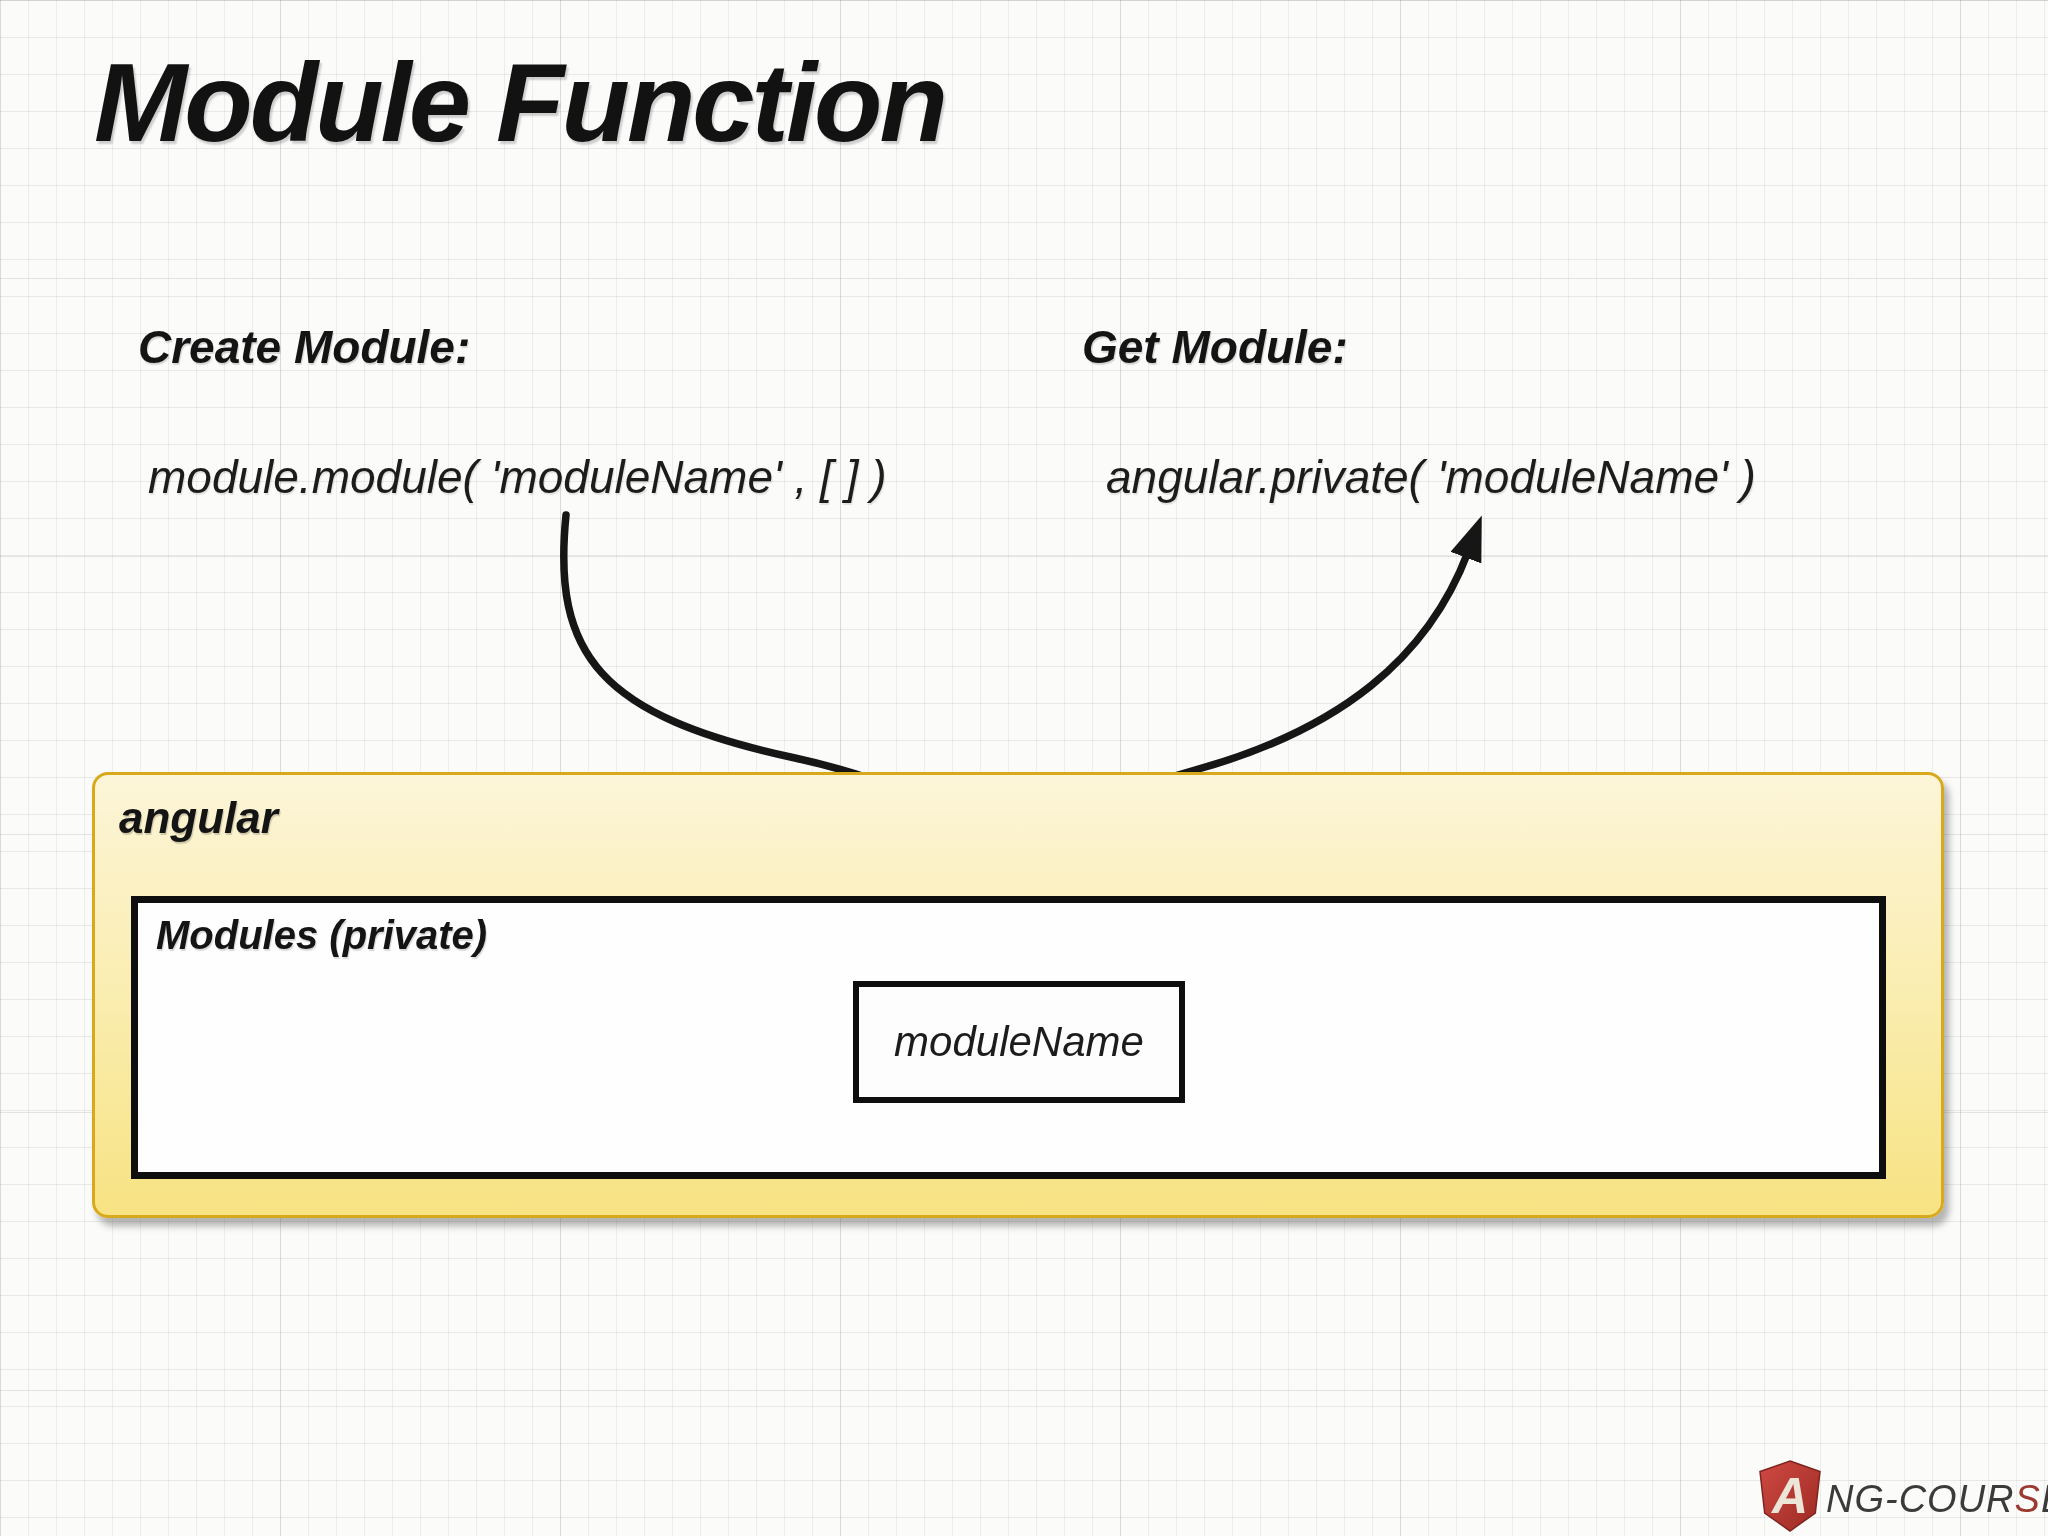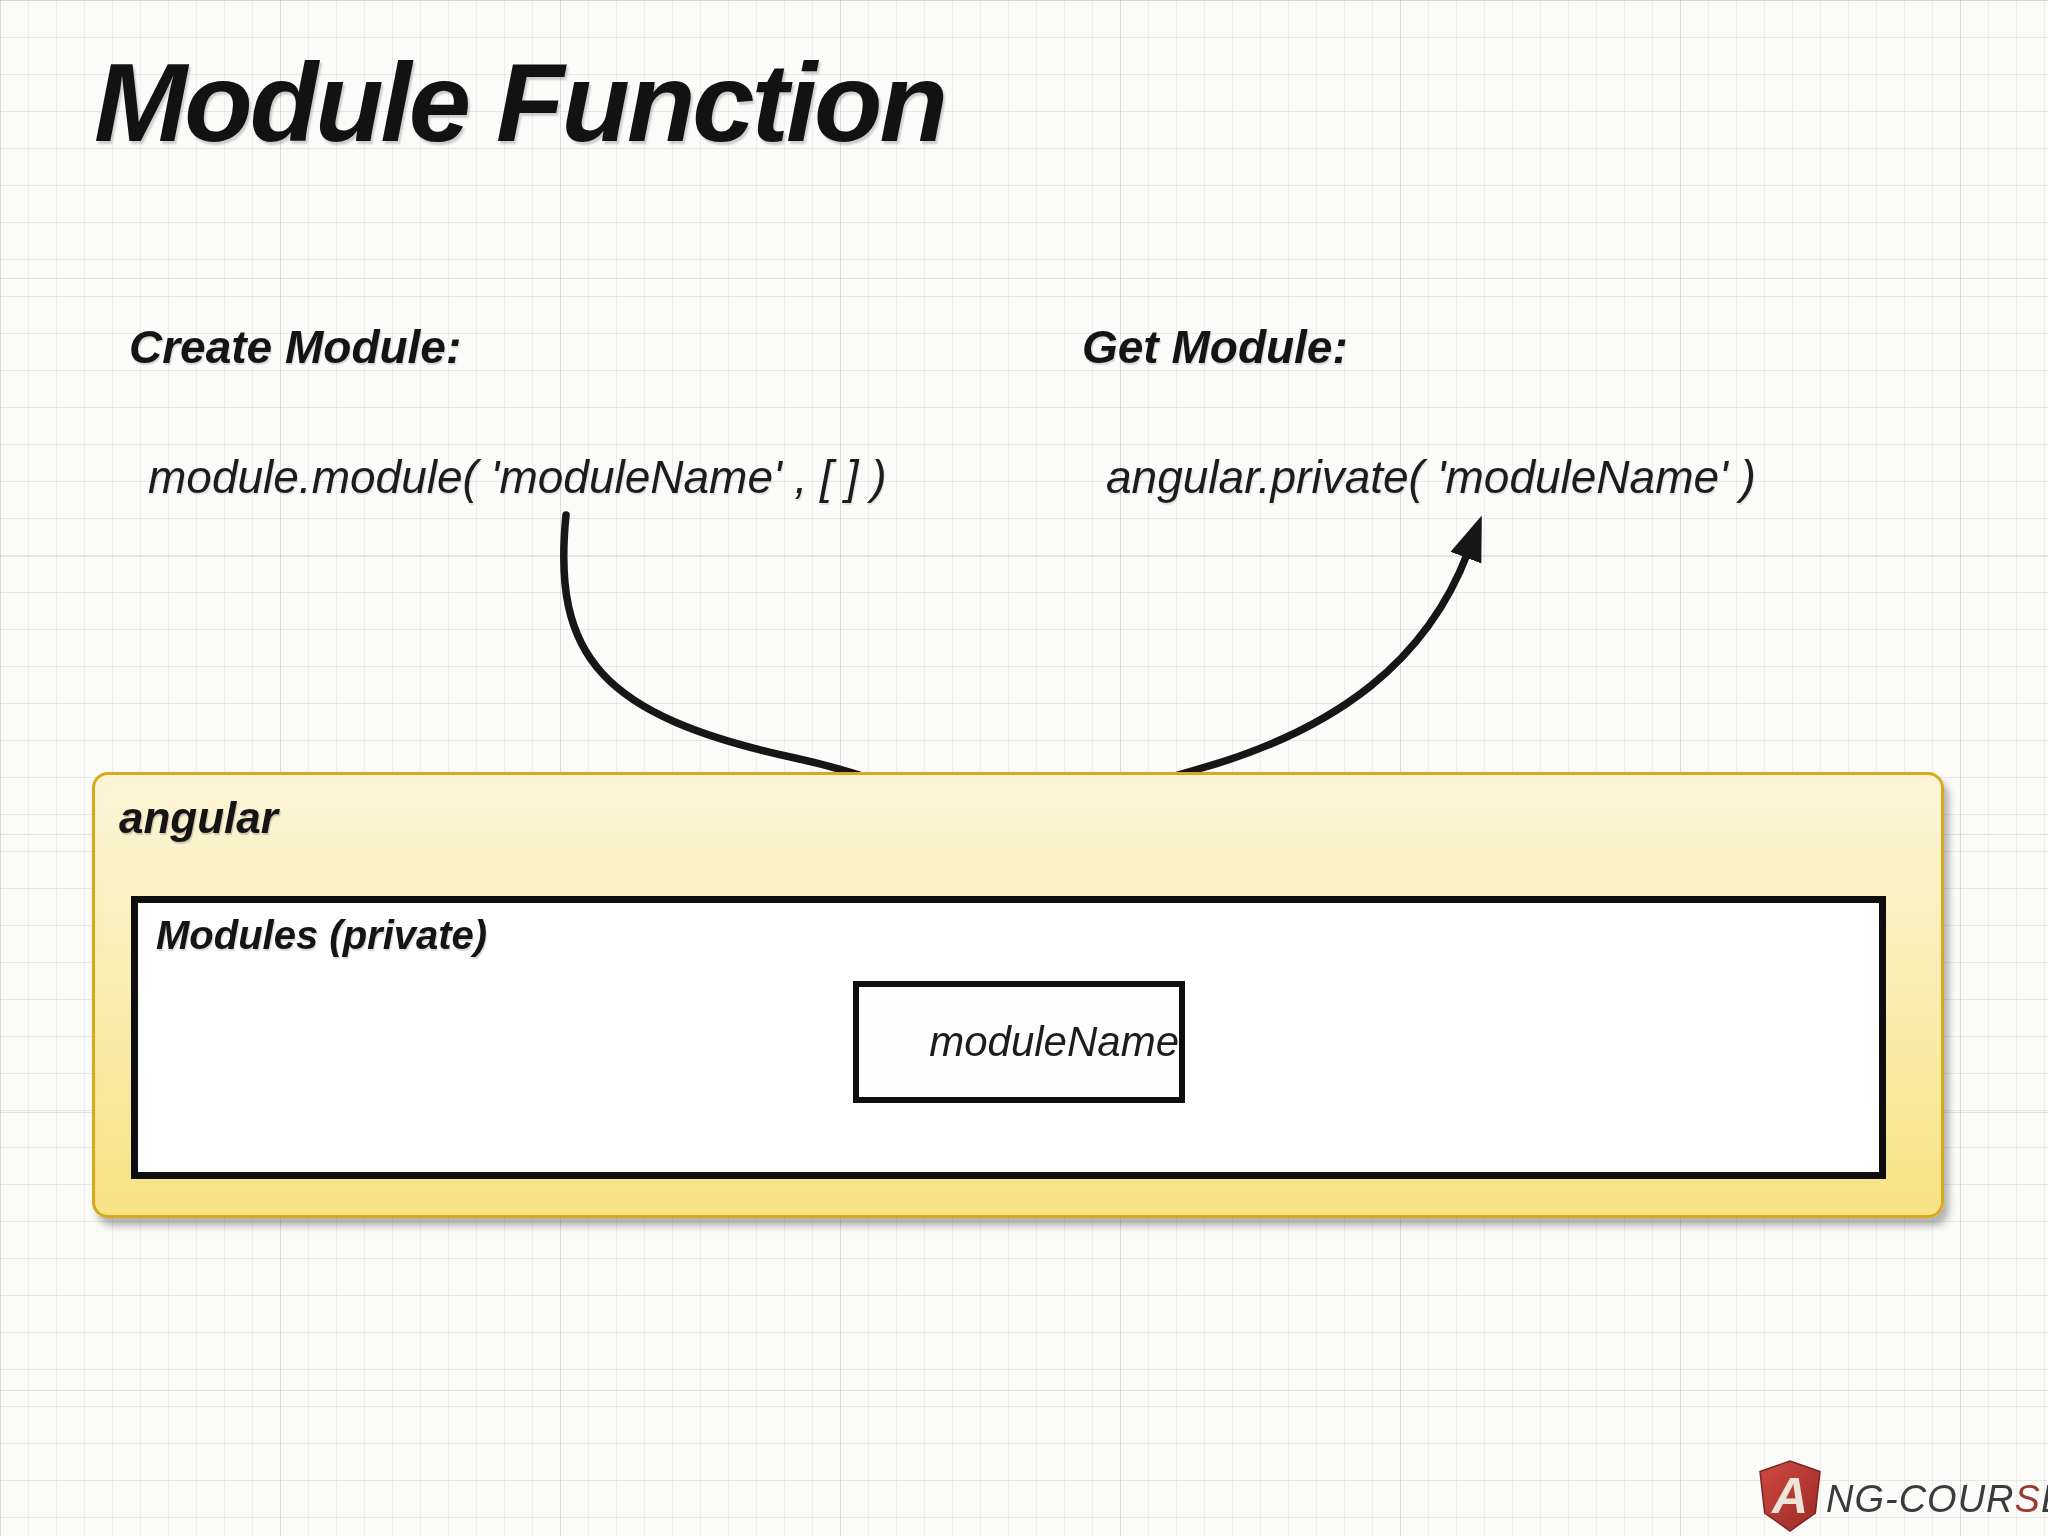--- a/index.html
+++ b/index.html
@@ -18,21 +18,21 @@
   .title{
     position:absolute;left:94px;top:44px;
     font-size:112px;font-weight:bold;letter-spacing:-3px;color:#121212;
     line-height:1.05;white-space:nowrap;
     text-shadow:2px 3px 2px rgba(0,0,0,0.18);
   }
   .section-heading{
     position:absolute;font-size:46px;font-weight:bold;color:#141414;
     white-space:nowrap;text-shadow:1px 2px 1px rgba(0,0,0,0.15);
   }
-  .heading-create{left:129px;top:320px;text-align:right;}
+  .heading-create{left:138px;top:320px;text-align:right;}
   .heading-get{left:1082px;top:320px;}
   .code-line{
     position:absolute;font-size:46px;font-weight:normal;color:#1c1c1c;
     white-space:nowrap;letter-spacing:0px;text-shadow:1px 2px 1px rgba(0,0,0,0.10);
   }
   .code-create{left:148px;top:450px;}
   .code-get{left:1106px;top:450px;}
   .arrows-layer{position:absolute;left:0;top:0;}
 
   .angular-box{
@@ -49,21 +49,21 @@
     position:absolute;left:36px;top:121px;width:1755px;height:283px;
     box-sizing:border-box;border:7px solid #0e0e0e;background:#fefefe;
   }
   .modules-label{
     position:absolute;left:18px;top:10px;font-size:40px;font-weight:bold;color:#141414;
     text-shadow:1px 2px 1px rgba(0,0,0,0.15);
   }
   .modulename-box{
     position:absolute;left:715px;top:78px;width:332px;height:122px;
     box-sizing:border-box;border:6px solid #0e0e0e;background:#fdfdfd;
-    display:flex;align-items:center;justify-content:flex-end;
+    display:flex;align-items:center;justify-content:center;
   }
   .modulename-label{font-size:42px;color:#1c1c1c;}
 
   .logo{
     position:absolute;left:1758px;top:1460px;display:flex;align-items:center;
   }
   .logo-text{
     font-size:38px;color:#3b3b3b;letter-spacing:1px;margin-left:4px;margin-top:6px;
     white-space:nowrap;
   }

